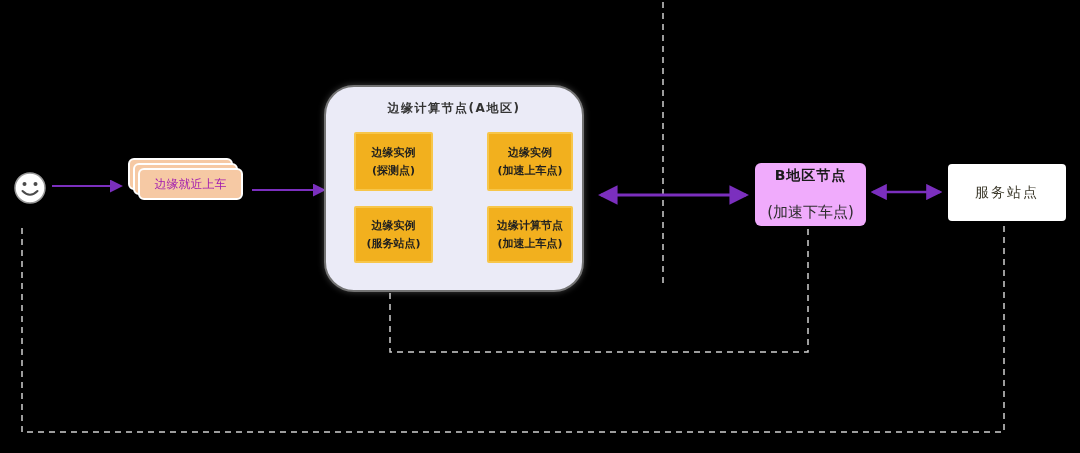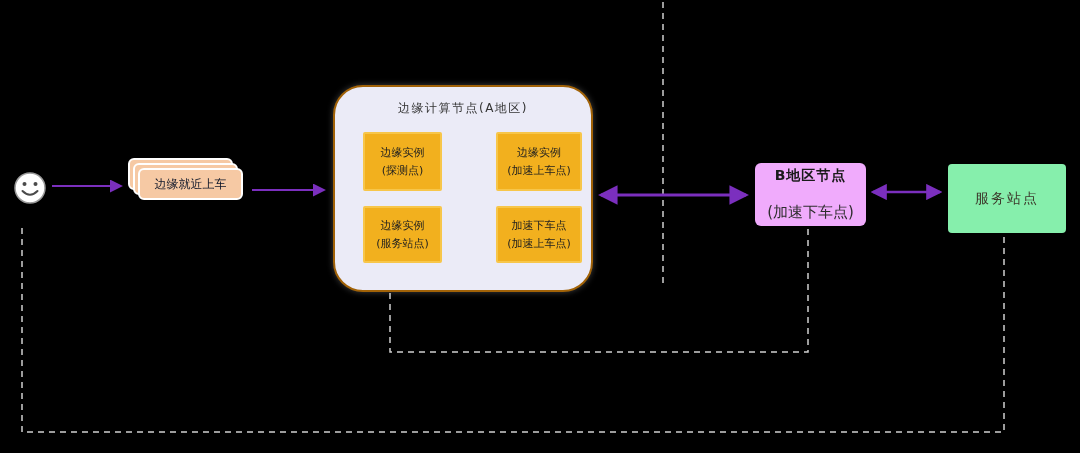--- a/index.html
+++ b/index.html
@@ -18,28 +18,29 @@
   
   .stack{position:absolute;left:128px;top:158px;width:122px;height:50px;}
   .stack .card{
     position:absolute;width:105px;height:32px;
     background:#F6C9A4;border:2px solid #fff;border-radius:6px;
     box-sizing:border-box;
   }
   .stack .c1{left:0;top:0;}
   .stack .c2{left:5px;top:5px;}
   .stack .c3{left:10px;top:10px;display:flex;align-items:center;justify-content:center;}
-  .stack .c3 span{font-size:12px;color:#0f172a;white-space:nowrap;}
+  .stack .c3 span{font-size:12px;color:#a21caf;white-space:nowrap;}
 
   
   .bigbox{
-    position:absolute;left:333px;top:85px;width:260px;height:207px;
-    background:#EBEBF7;border:2px solid #a16207;border-radius:30px;
+    position:absolute;left:324px;top:85px;width:260px;height:207px;
+    background:#EBEBF7;border:2px solid #737373;border-radius:30px;
     box-sizing:border-box;
     box-shadow:0 0 6px rgba(255,255,255,.25);
+    font-weight:bold;
   }
   .bigbox-title{
     position:absolute;left:0;top:13px;width:100%;text-align:center;
     font-size:12px;color:#333;letter-spacing:1.5px;
   }
   .ybox{
     position:absolute;background:#F2B01E;border:2px solid #F7C64A;border-radius:2px;
     box-sizing:border-box;display:flex;flex-direction:column;
     align-items:center;justify-content:center;
     font-size:11px;color:#1f1f1f;line-height:1.55;text-align:center;margin-left:6px;
@@ -54,22 +55,22 @@
     position:absolute;left:755px;top:163px;width:111px;height:63px;
     background:#f0abfc;border-radius:6px;
     display:flex;flex-direction:column;align-items:center;justify-content:center;
     box-sizing:border-box;
   }
   .greenbox .g-title{font-size:14px;font-weight:bold;color:#1a1a1a;letter-spacing:1px;}
   .greenbox .g-sub{font-size:15px;color:#2e2e2e;margin-top:18px;}
 
   
   .orangebox{
-    position:absolute;left:948px;top:164px;width:118px;height:69px;
-    background:#86efac;border-radius:4px;
+    position:absolute;left:948px;top:164px;width:118px;height:57px;
+    background:#ffffff;border-radius:4px;
     display:flex;align-items:center;justify-content:center;
     box-sizing:border-box;
   }
   .orangebox span{font-size:14px;color:#3d3a2c;letter-spacing:2px;}
 </style>
 </head>
 <body>
 
 <div class="canvas">
 
@@ -121,21 +122,21 @@
     </div>
     <div class="ybox tr">
       <span>边缘实例</span>
       <span>(加速上车点)</span>
     </div>
     <div class="ybox bl">
       <span>边缘实例</span>
       <span>(服务站点)</span>
     </div>
     <div class="ybox br">
-      <span>加速下车点</span>
+      <span>边缘计算节点</span>
       <span>(加速上车点)</span>
     </div>
   </div>
 
   <div class="greenbox">
     <div class="g-title">B地区节点</div>
     <div class="g-sub">(加速下车点)</div>
   </div>
 
   <div class="orangebox">

